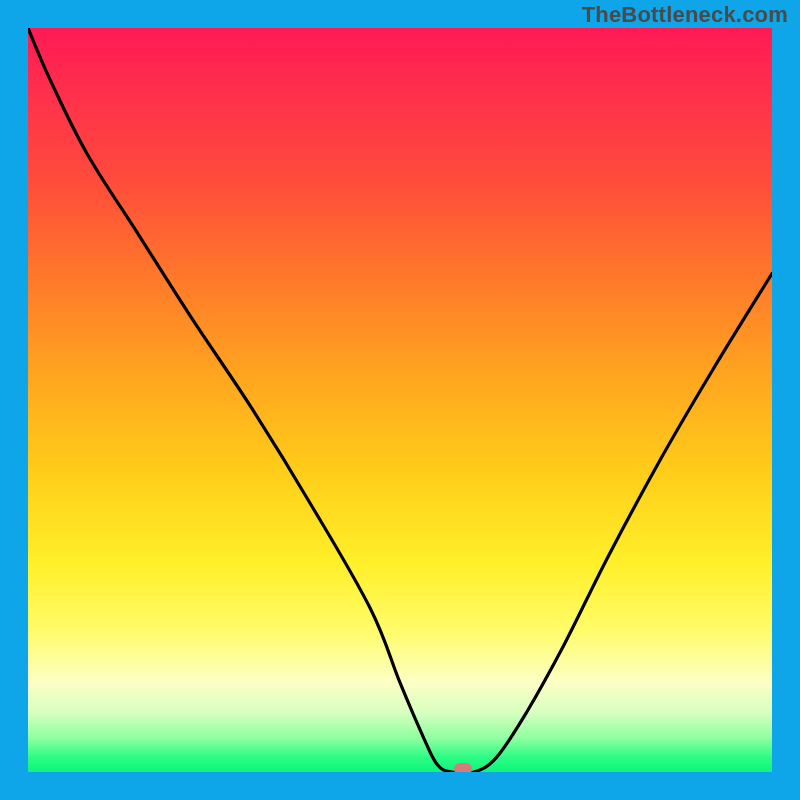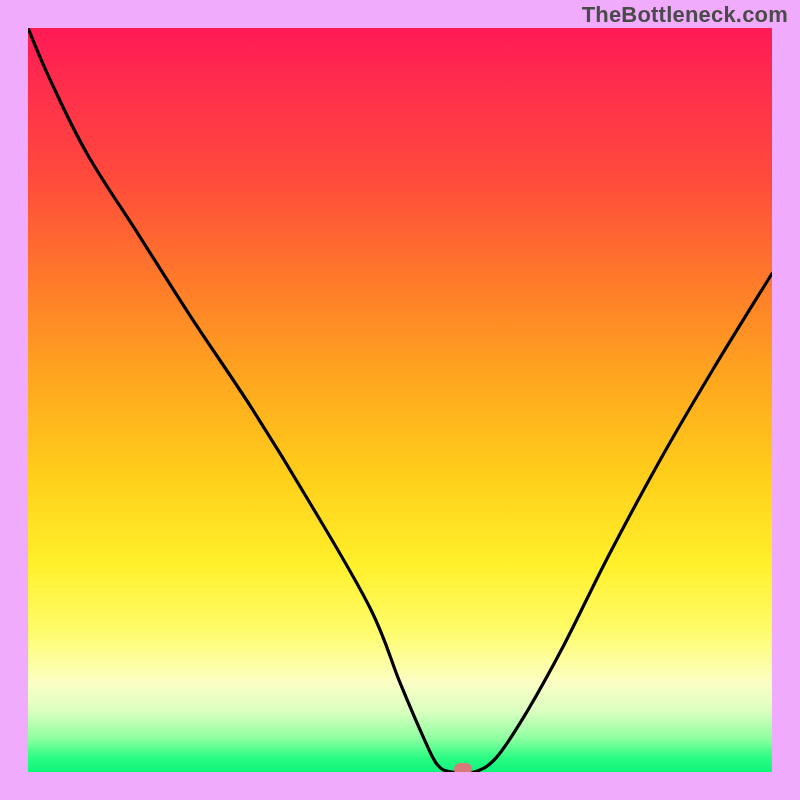--- a/index.html
+++ b/index.html
@@ -8,21 +8,21 @@
     width: 800px;
     height: 800px;
     background: #000;
     overflow: hidden;
     font-family: Arial, Helvetica, sans-serif;
   }
   .frame {
     position: relative;
     width: 800px;
     height: 800px;
-    background: #f0abfc;
+    background: #0ea5e9;
   }
   .watermark {
     position: absolute;
     top: 2px;
     right: 12px;
     font-size: 22px;
     font-weight: 600;
     color: #4a4a4a;
     letter-spacing: 0.2px;
     z-index: 3;

